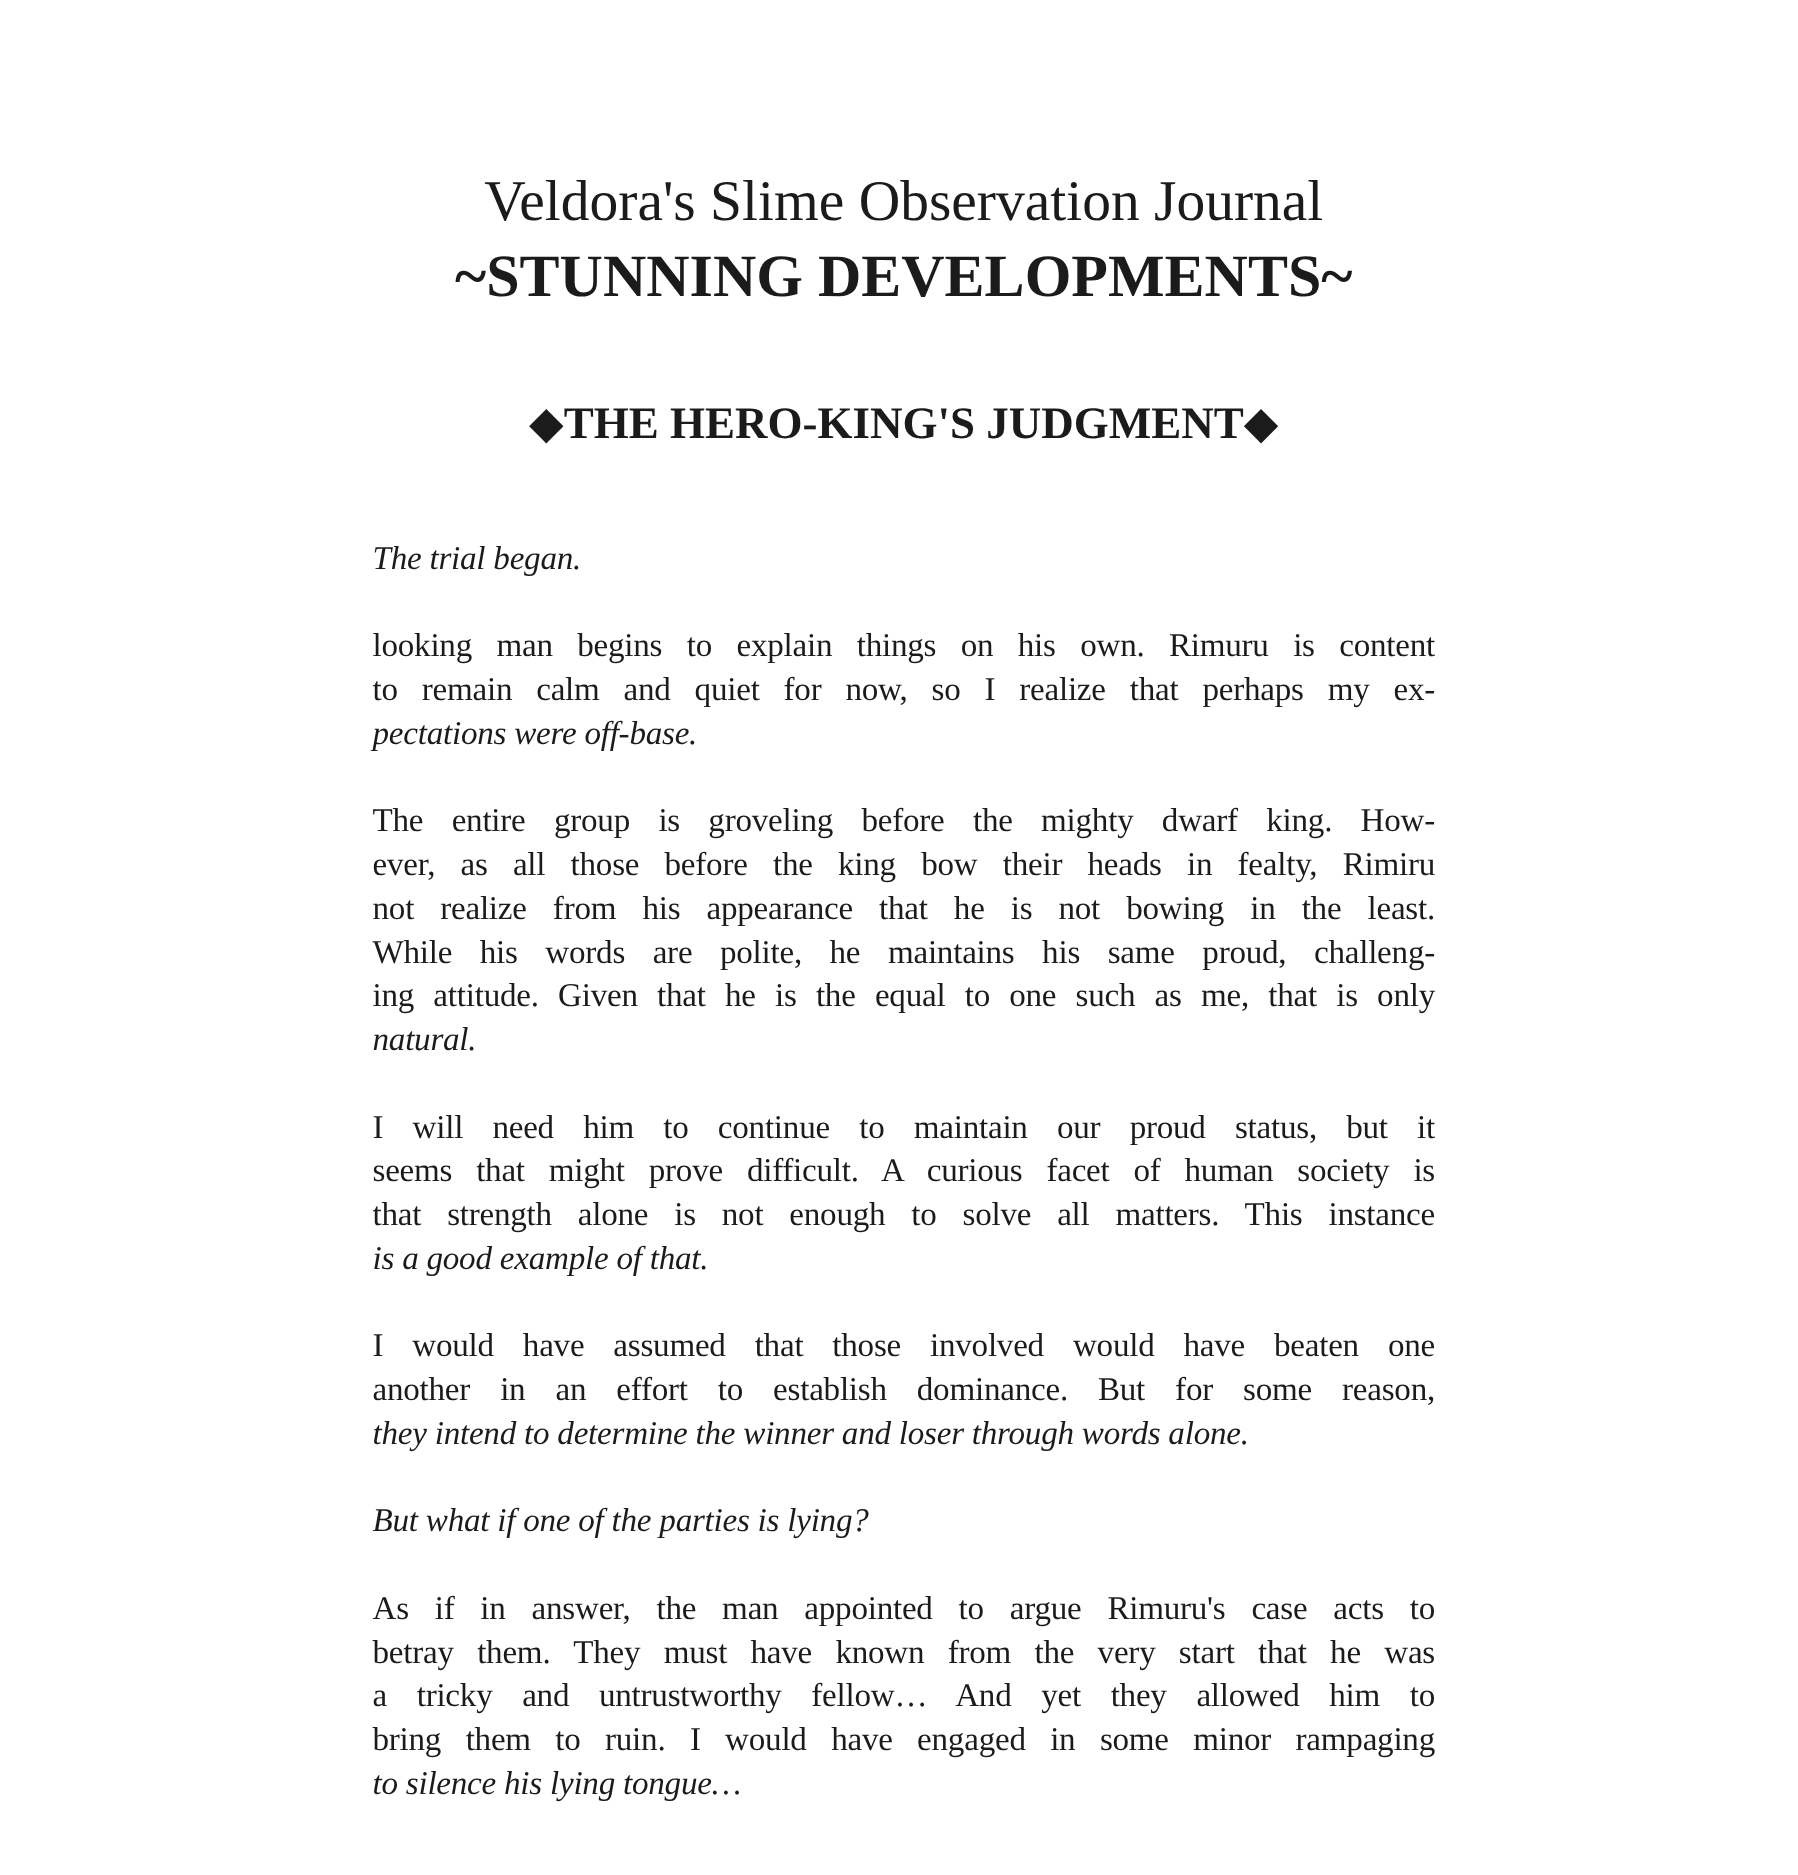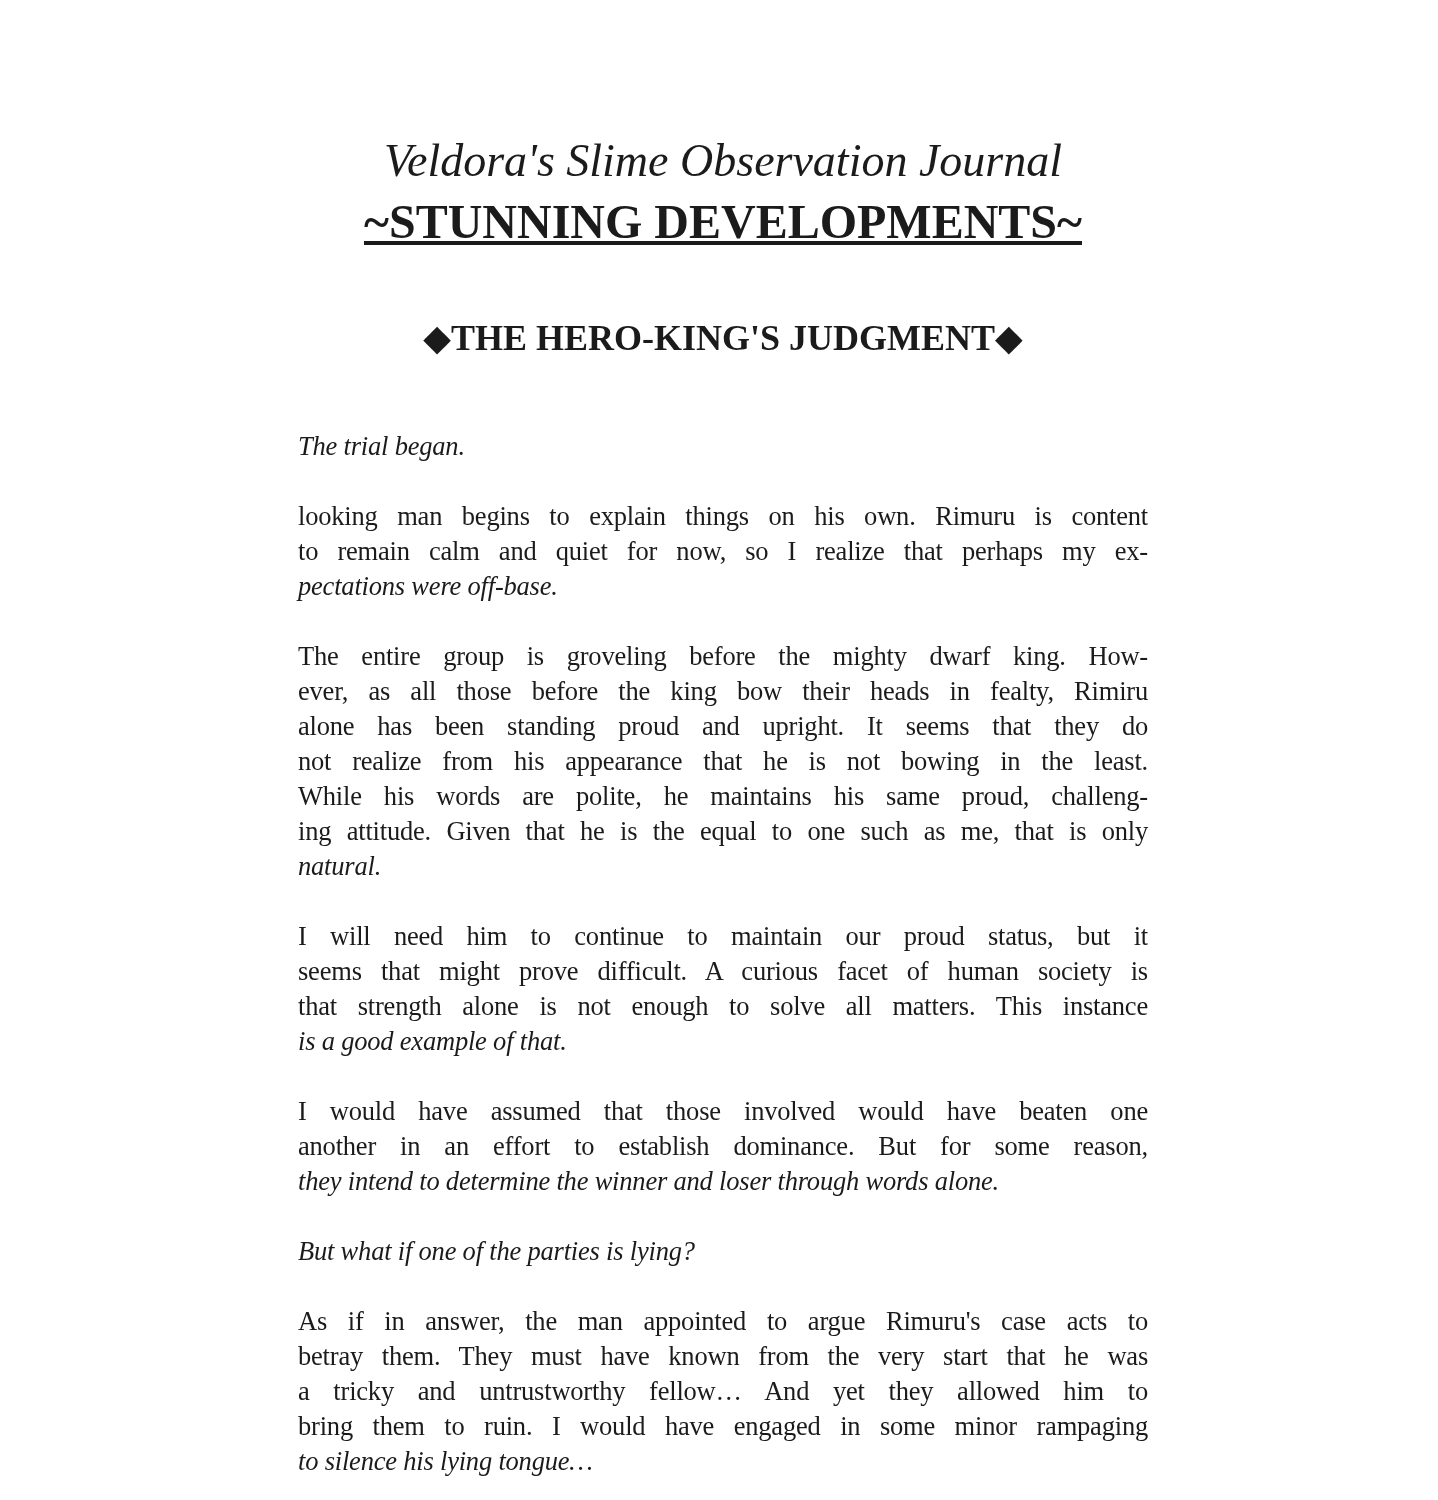--- a/index.html
+++ b/index.html
@@ -16,30 +16,28 @@
     margin-left: 298px;
     padding-top: 135px;
   }
   .title1 {
     margin: 0;
     font-size: 46px;
     line-height: 1.15;
     text-align: center;
     font-weight: normal;
     white-space: nowrap;
-    font-style: italic;
   }
   .title2 {
     margin: 6px 0 16px 0;
     font-size: 48px;
     line-height: 1.15;
     text-align: center;
     font-weight: bold;
     white-space: nowrap;
-    text-decoration: underline;
   }
   .heading {
     margin: 69px 0 0 0;
     font-size: 36px;
     line-height: 1.15;
     text-align: center;
     font-weight: bold;
     white-space: nowrap;
   }
   .bodytext {
@@ -70,21 +68,20 @@
         <div class="line last">The trial began.</div>
       </div>
       <div class="para">
         <div class="line">looking man begins to explain things on his own. Rimuru is content</div>
         <div class="line">to remain calm and quiet for now, so I realize that perhaps my ex-</div>
         <div class="line last">pectations were off-base.</div>
       </div>
       <div class="para">
         <div class="line">The entire group is groveling before the mighty dwarf king. How-</div>
         <div class="line">ever, as all those before the king bow their heads in fealty, Rimiru</div>
-        <div class="line">alone has been standing proud and upright. It seems that they do</div>
         <div class="line">not realize from his appearance that he is not bowing in the least.</div>
         <div class="line">While his words are polite, he maintains his same proud, challeng-</div>
         <div class="line">ing attitude. Given that he is the equal to one such as me, that is only</div>
         <div class="line last">natural.</div>
       </div>
       <div class="para">
         <div class="line">I will need him to continue to maintain our proud status, but it</div>
         <div class="line">seems that might prove difficult. A curious facet of human society is</div>
         <div class="line">that strength alone is not enough to solve all matters. This instance</div>
         <div class="line last">is a good example of that.</div>

